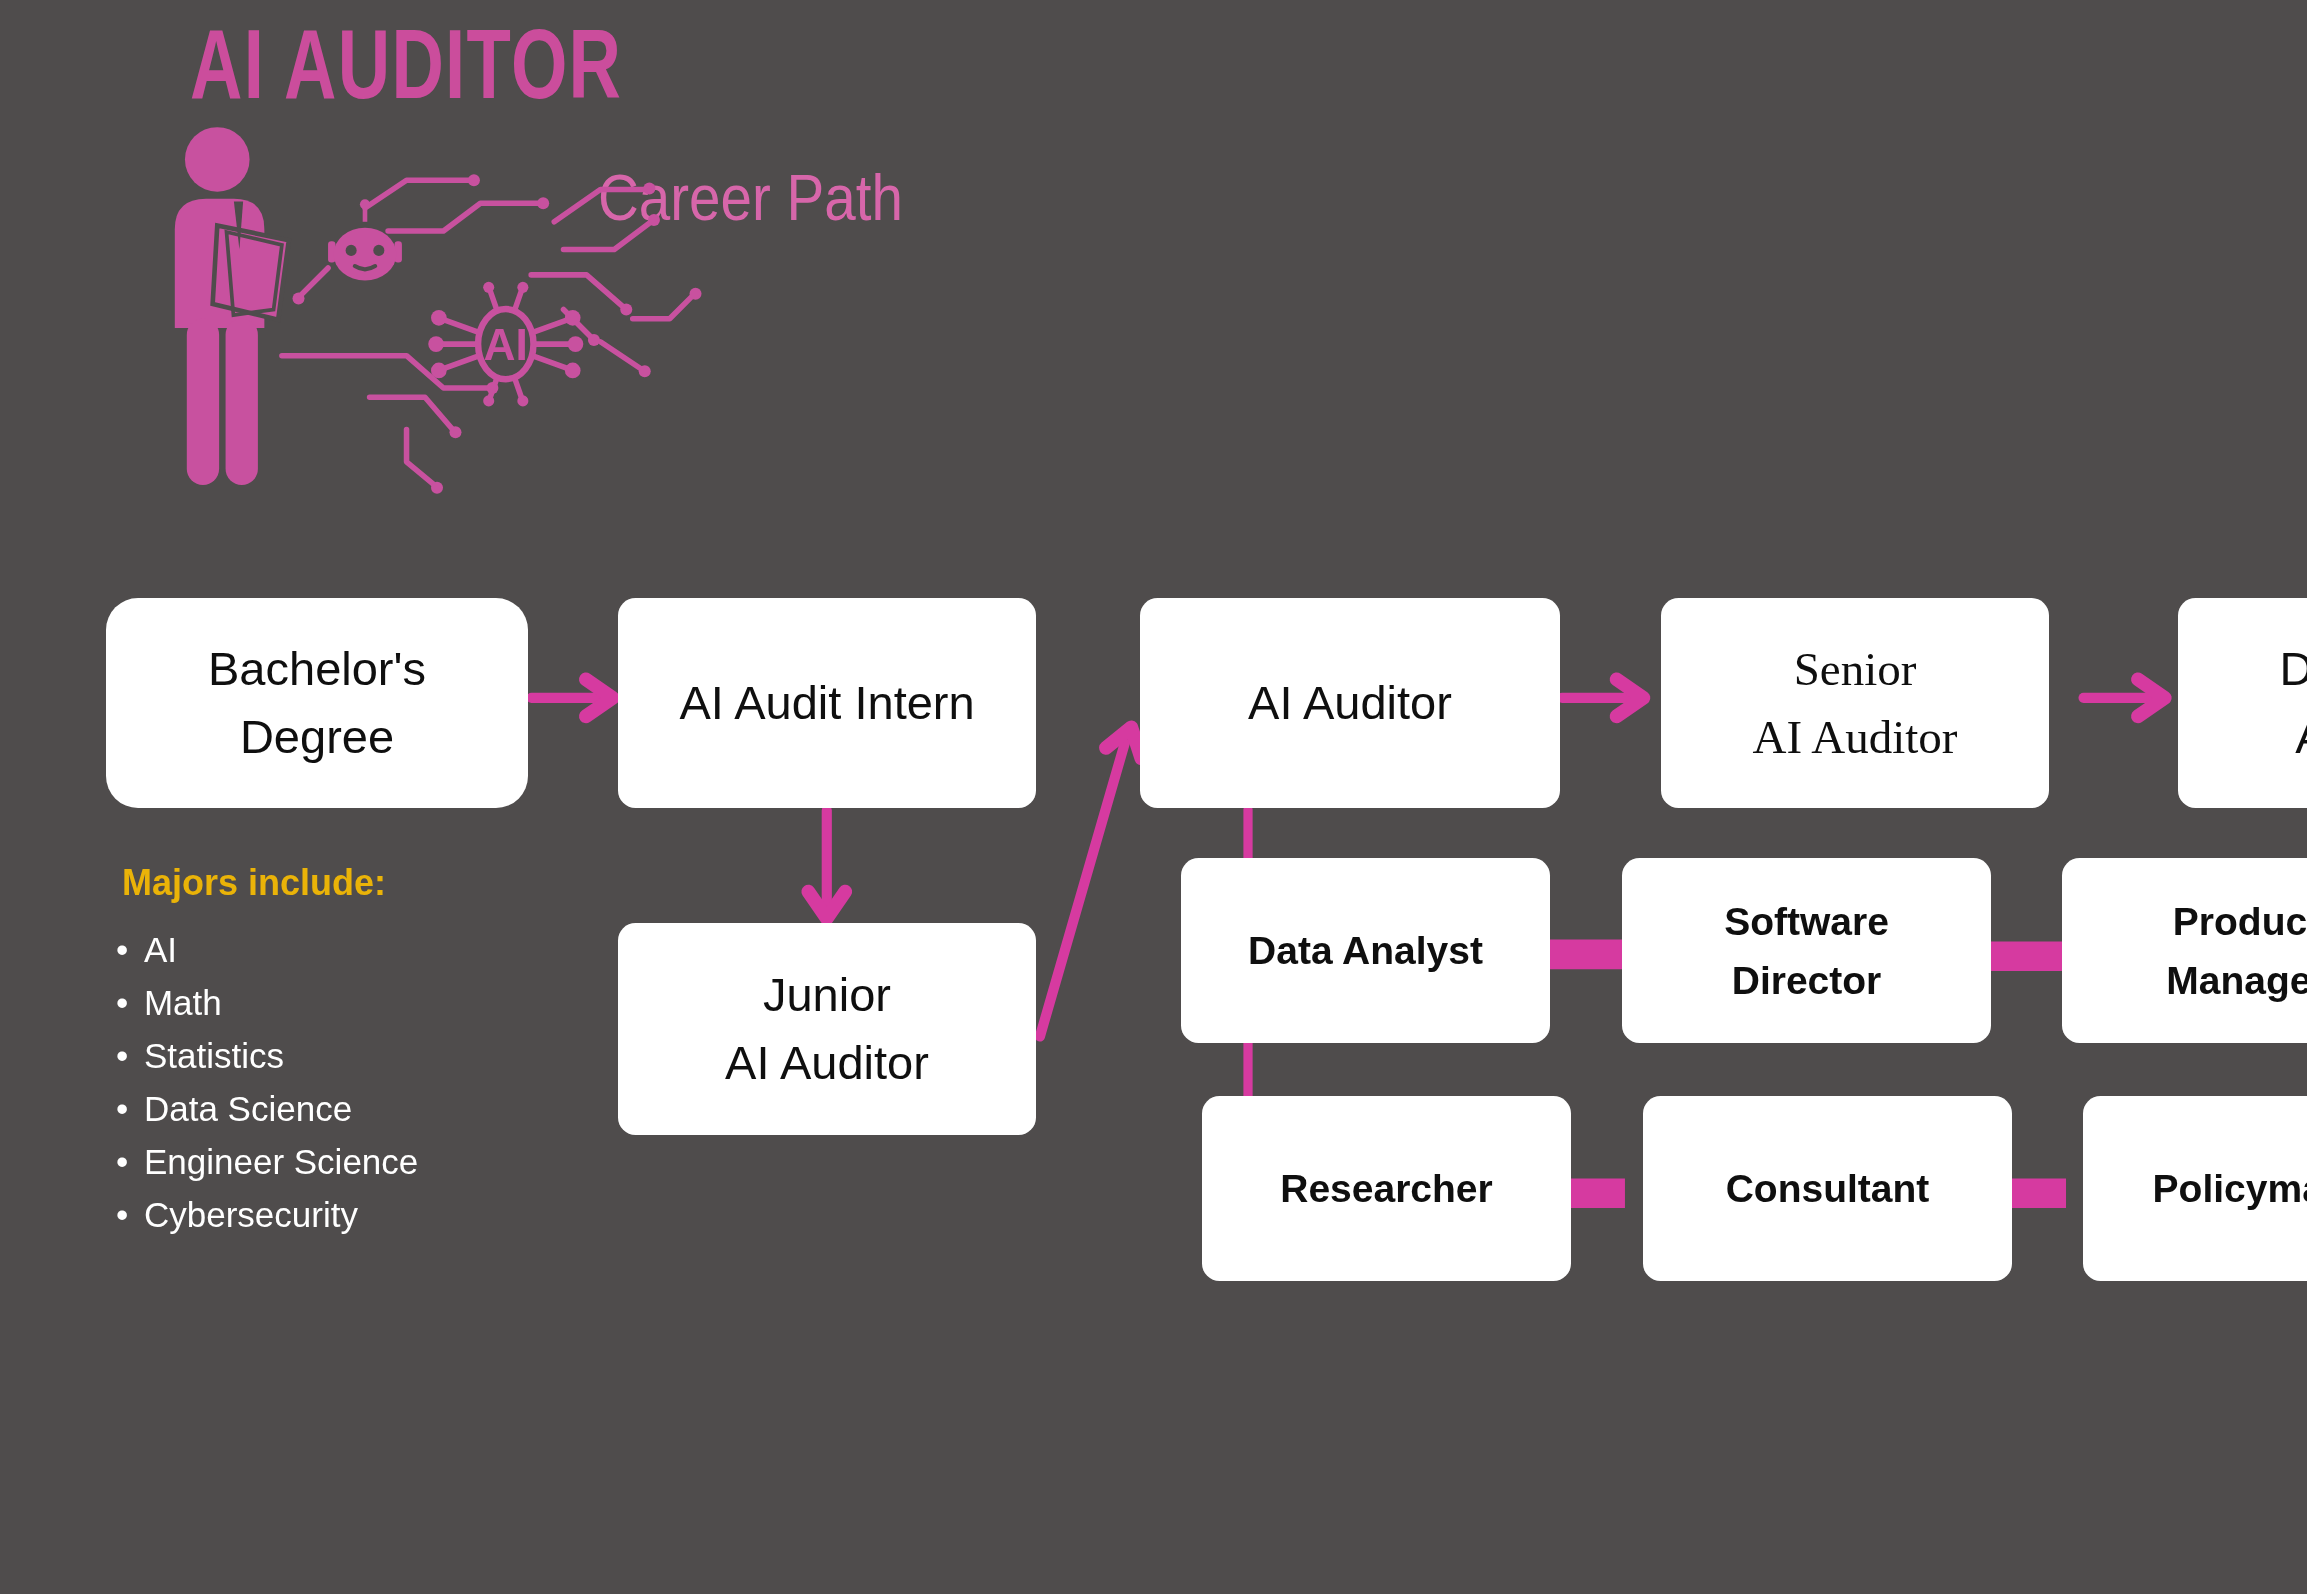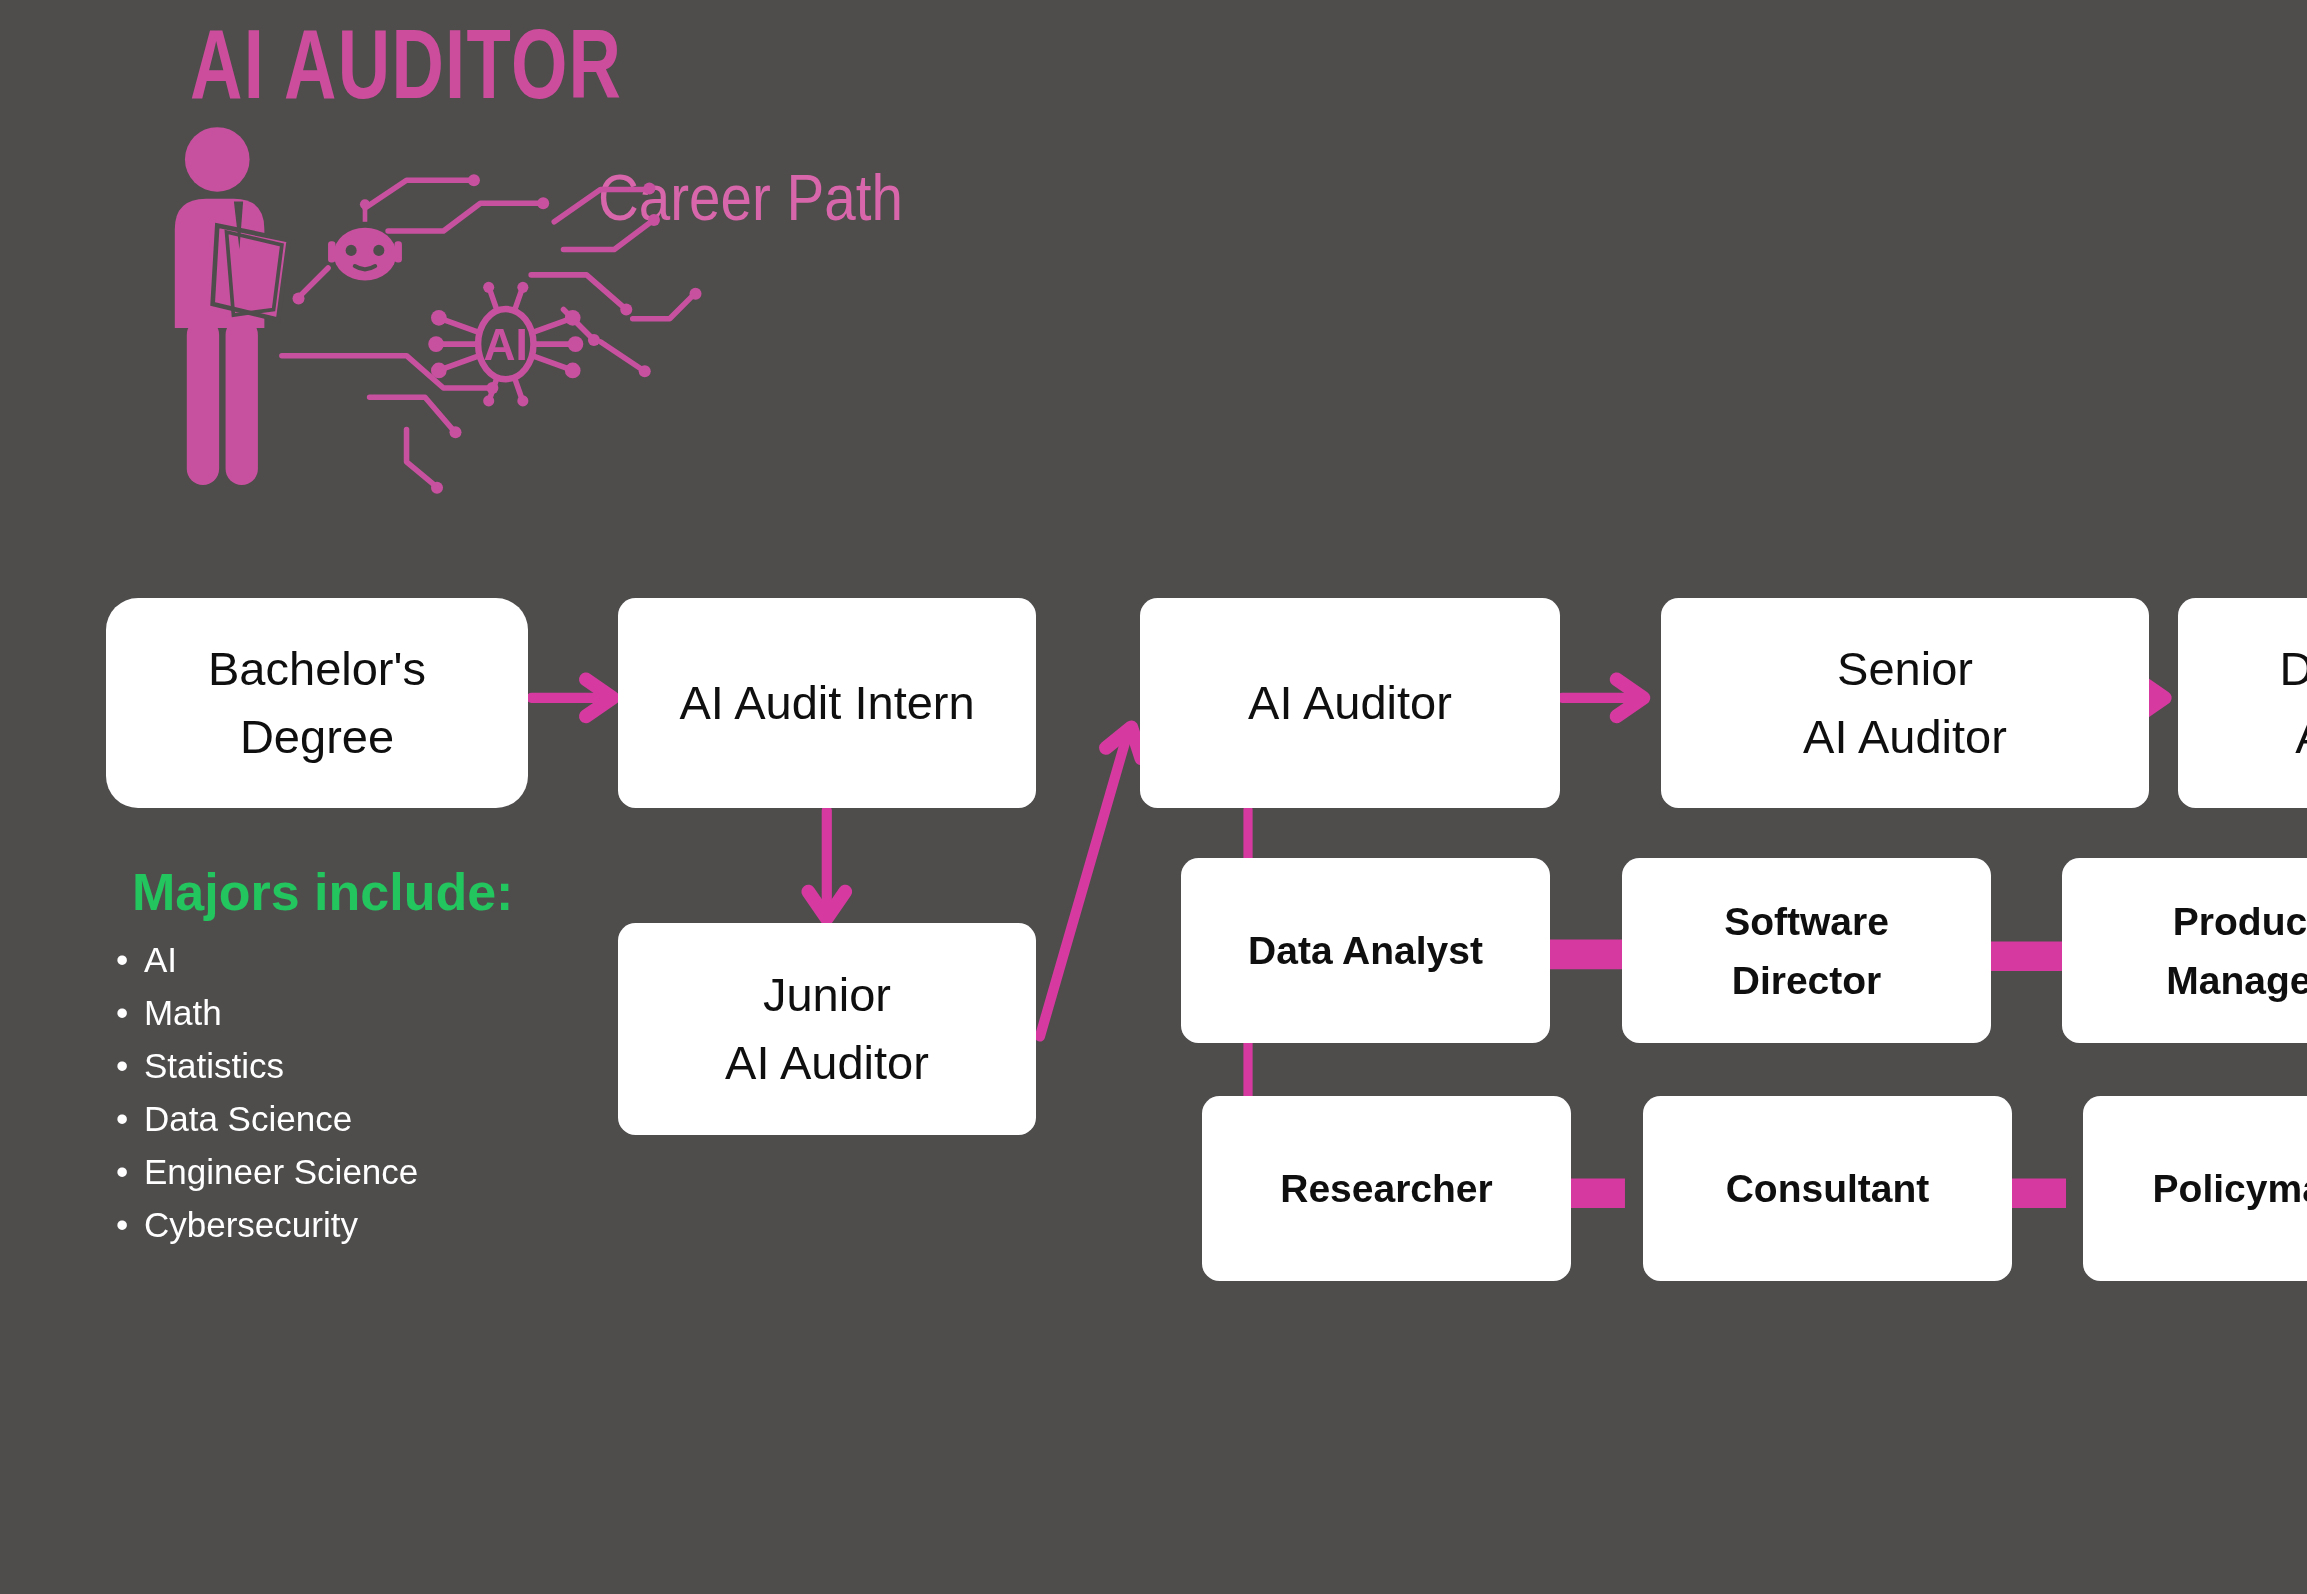--- a/index.html
+++ b/index.html
@@ -19,42 +19,42 @@
     position:absolute;left:598px;top:164px;
     font-size:65px;font-weight:400;color:#d766aa;
     white-space:nowrap;line-height:1.05;
     transform:scaleX(.87);transform-origin:0 0;
   }
   .hero-illustration{position:absolute;left:148px;top:111px;}
   
   .list-block{position:absolute;color:#ffffff;}
   .majors{left:116px;top:852px;width:646px;}
   .list-block h2{
-    margin:16px;font-size:52px;font-weight:bold;line-height:49px;color:#22c55e;
+    margin:6px;font-size:36px;font-weight:bold;line-height:49px;color:#eab308;
   }
   .list-block ul{list-style:none;margin:15.7px 0 0 0;padding:0;}
   .majors ul li{font-size:35px;line-height:53px;font-weight:400;}
   .list-block ul li::before{content:"\2022";margin-right:15.7px;}
   
   .box{
     position:absolute;background:#ffffff;border-radius:17.5px;
     display:flex;flex-direction:column;align-items:center;justify-content:center;
     text-align:center;color:#0f0f0f;
   }
   .box .ln{display:block;}
   .row1{top:598px;height:210px;}
   .row1 .ln, .junior .ln{font-size:47px;font-weight:400;line-height:68px;}
   .junior{top:923px;height:212px;}
   .row2{top:858px;height:185px;}
   .row3{top:1096px;height:185px;margin-left:21px;}
   .row2 .ln,.row3 .ln{font-size:39px;font-weight:bold;line-height:59px;}
   #b-bachelors{left:106px;width:422px;border-radius:32px;}
   #b-intern{left:618px;width:418px;}
   #b-auditor{left:1140px;width:420px;}
-  #b-senior{left:1661px;width:488px;}
+  #b-senior{left:1661px;width:388px;font-family:Liberation Serif, serif;}
   #b-director{left:2178px;width:420px;}
   #b-junior{left:618px;width:418px;}
   #b-data-analyst,#b-researcher{left:1181px;width:369px;}
   #b-software,#b-consultant{left:1622px;width:369px;}
   #b-product,#b-policymaker{left:2062px;width:369px;}
   
   .connectors{position:absolute;left:0;top:0;width:3189px;height:1595px;}
 </style>
 </head>
 <body>

